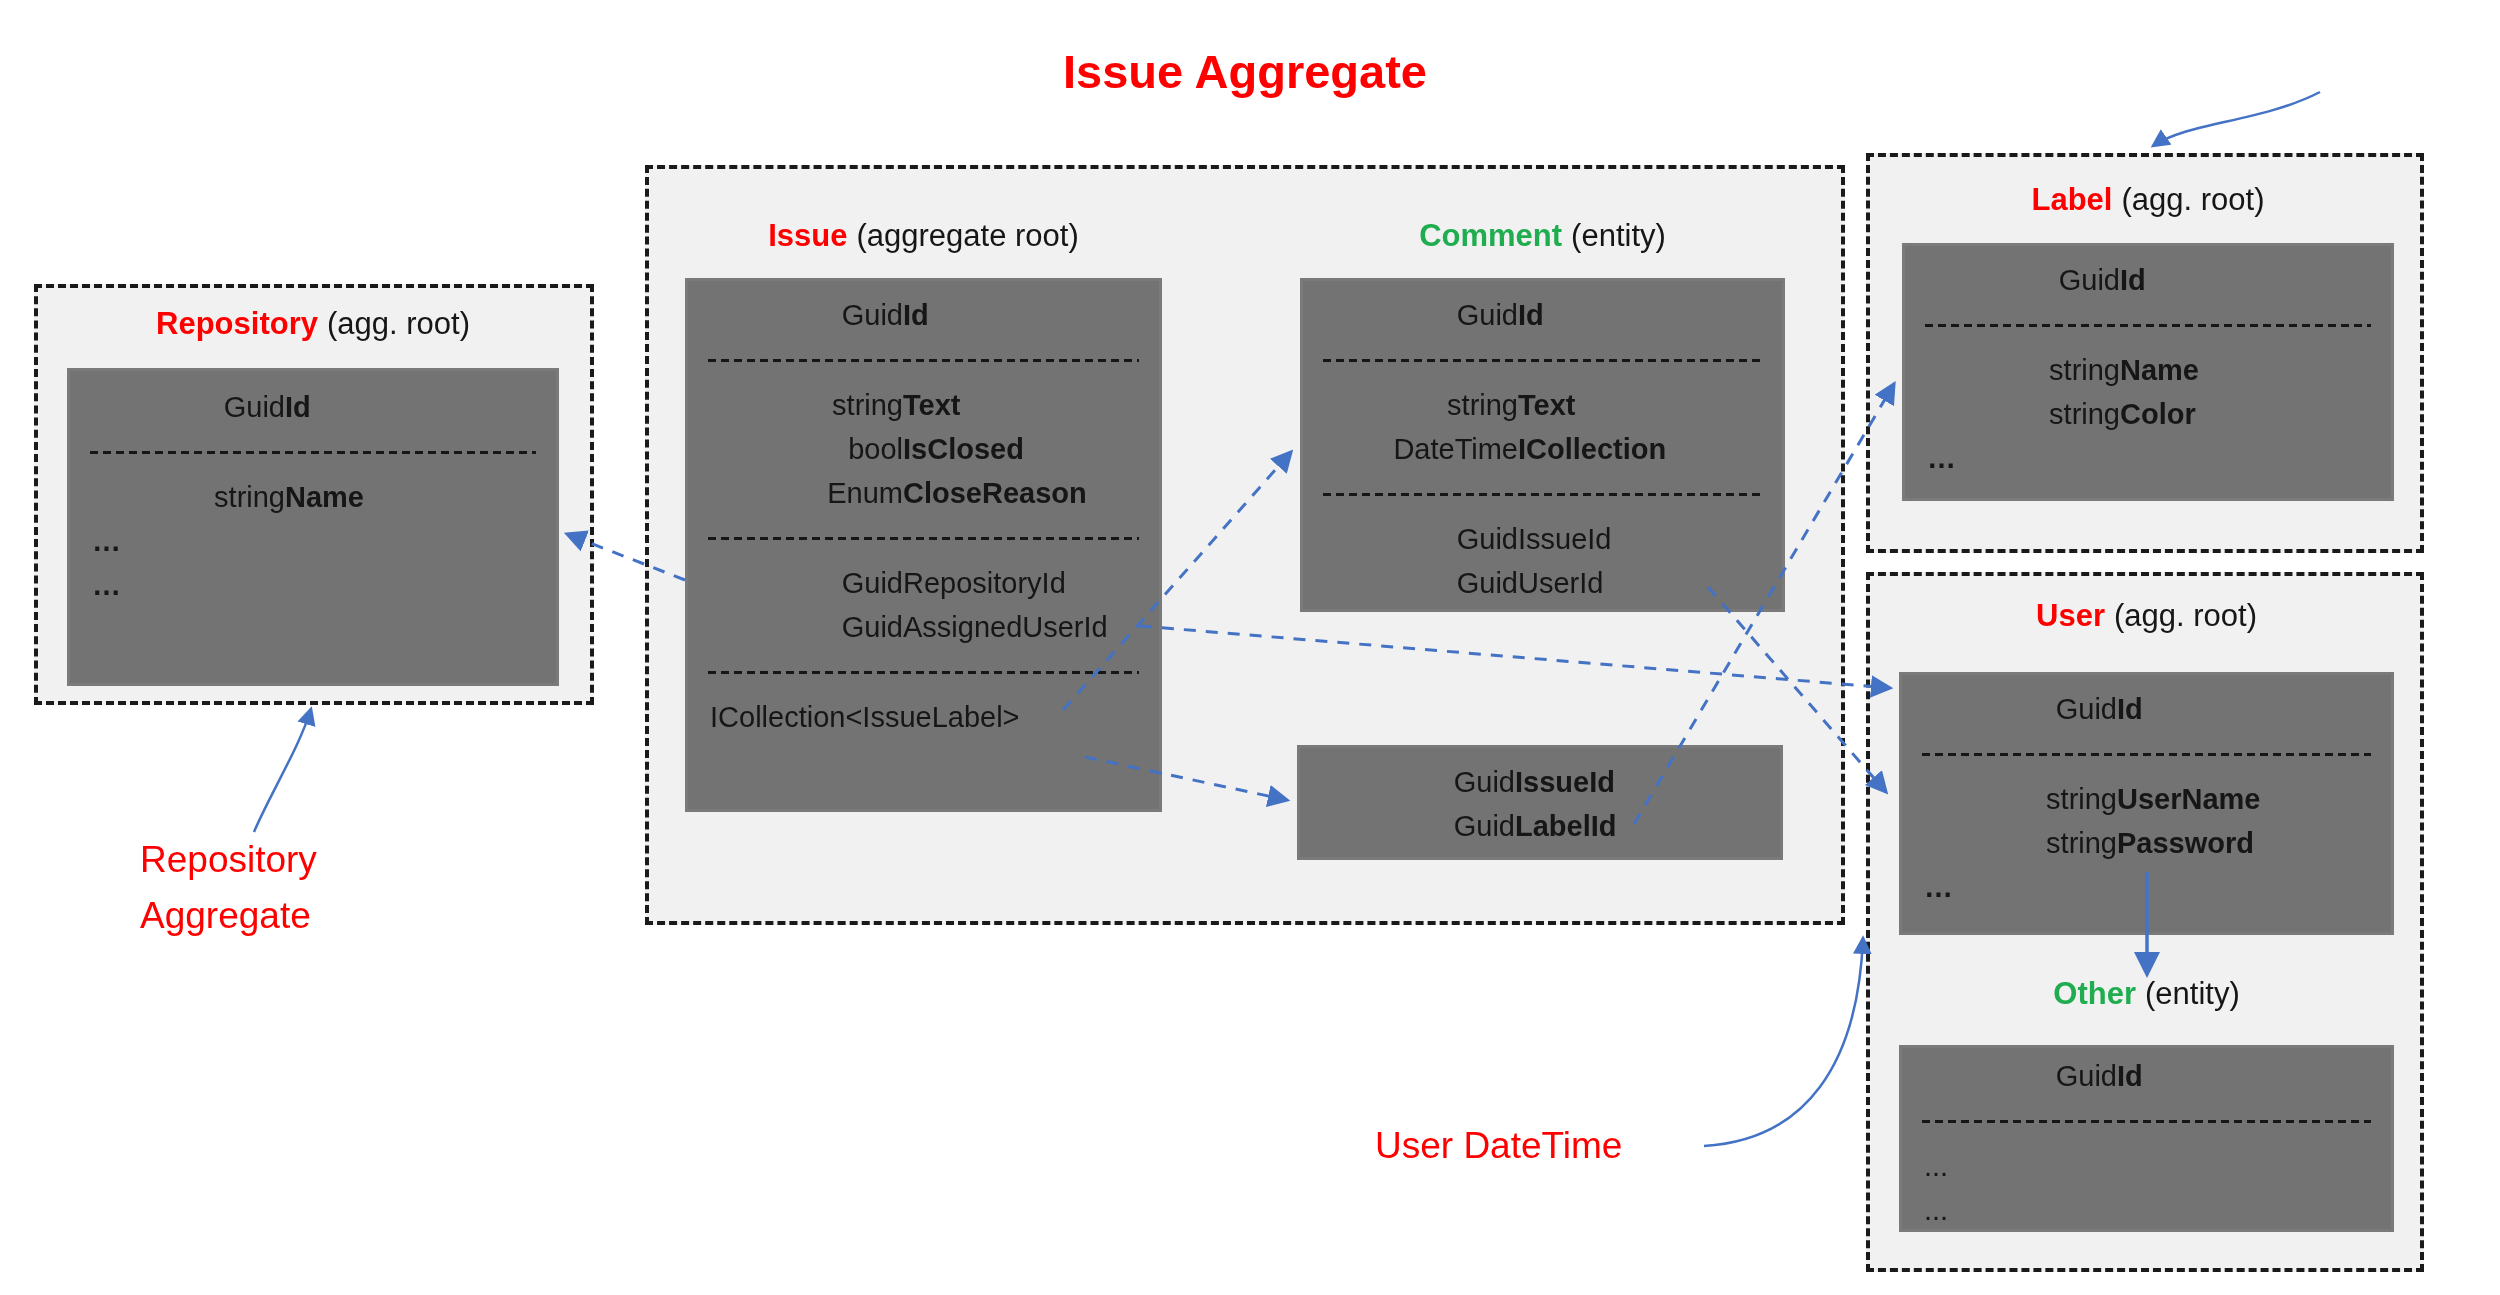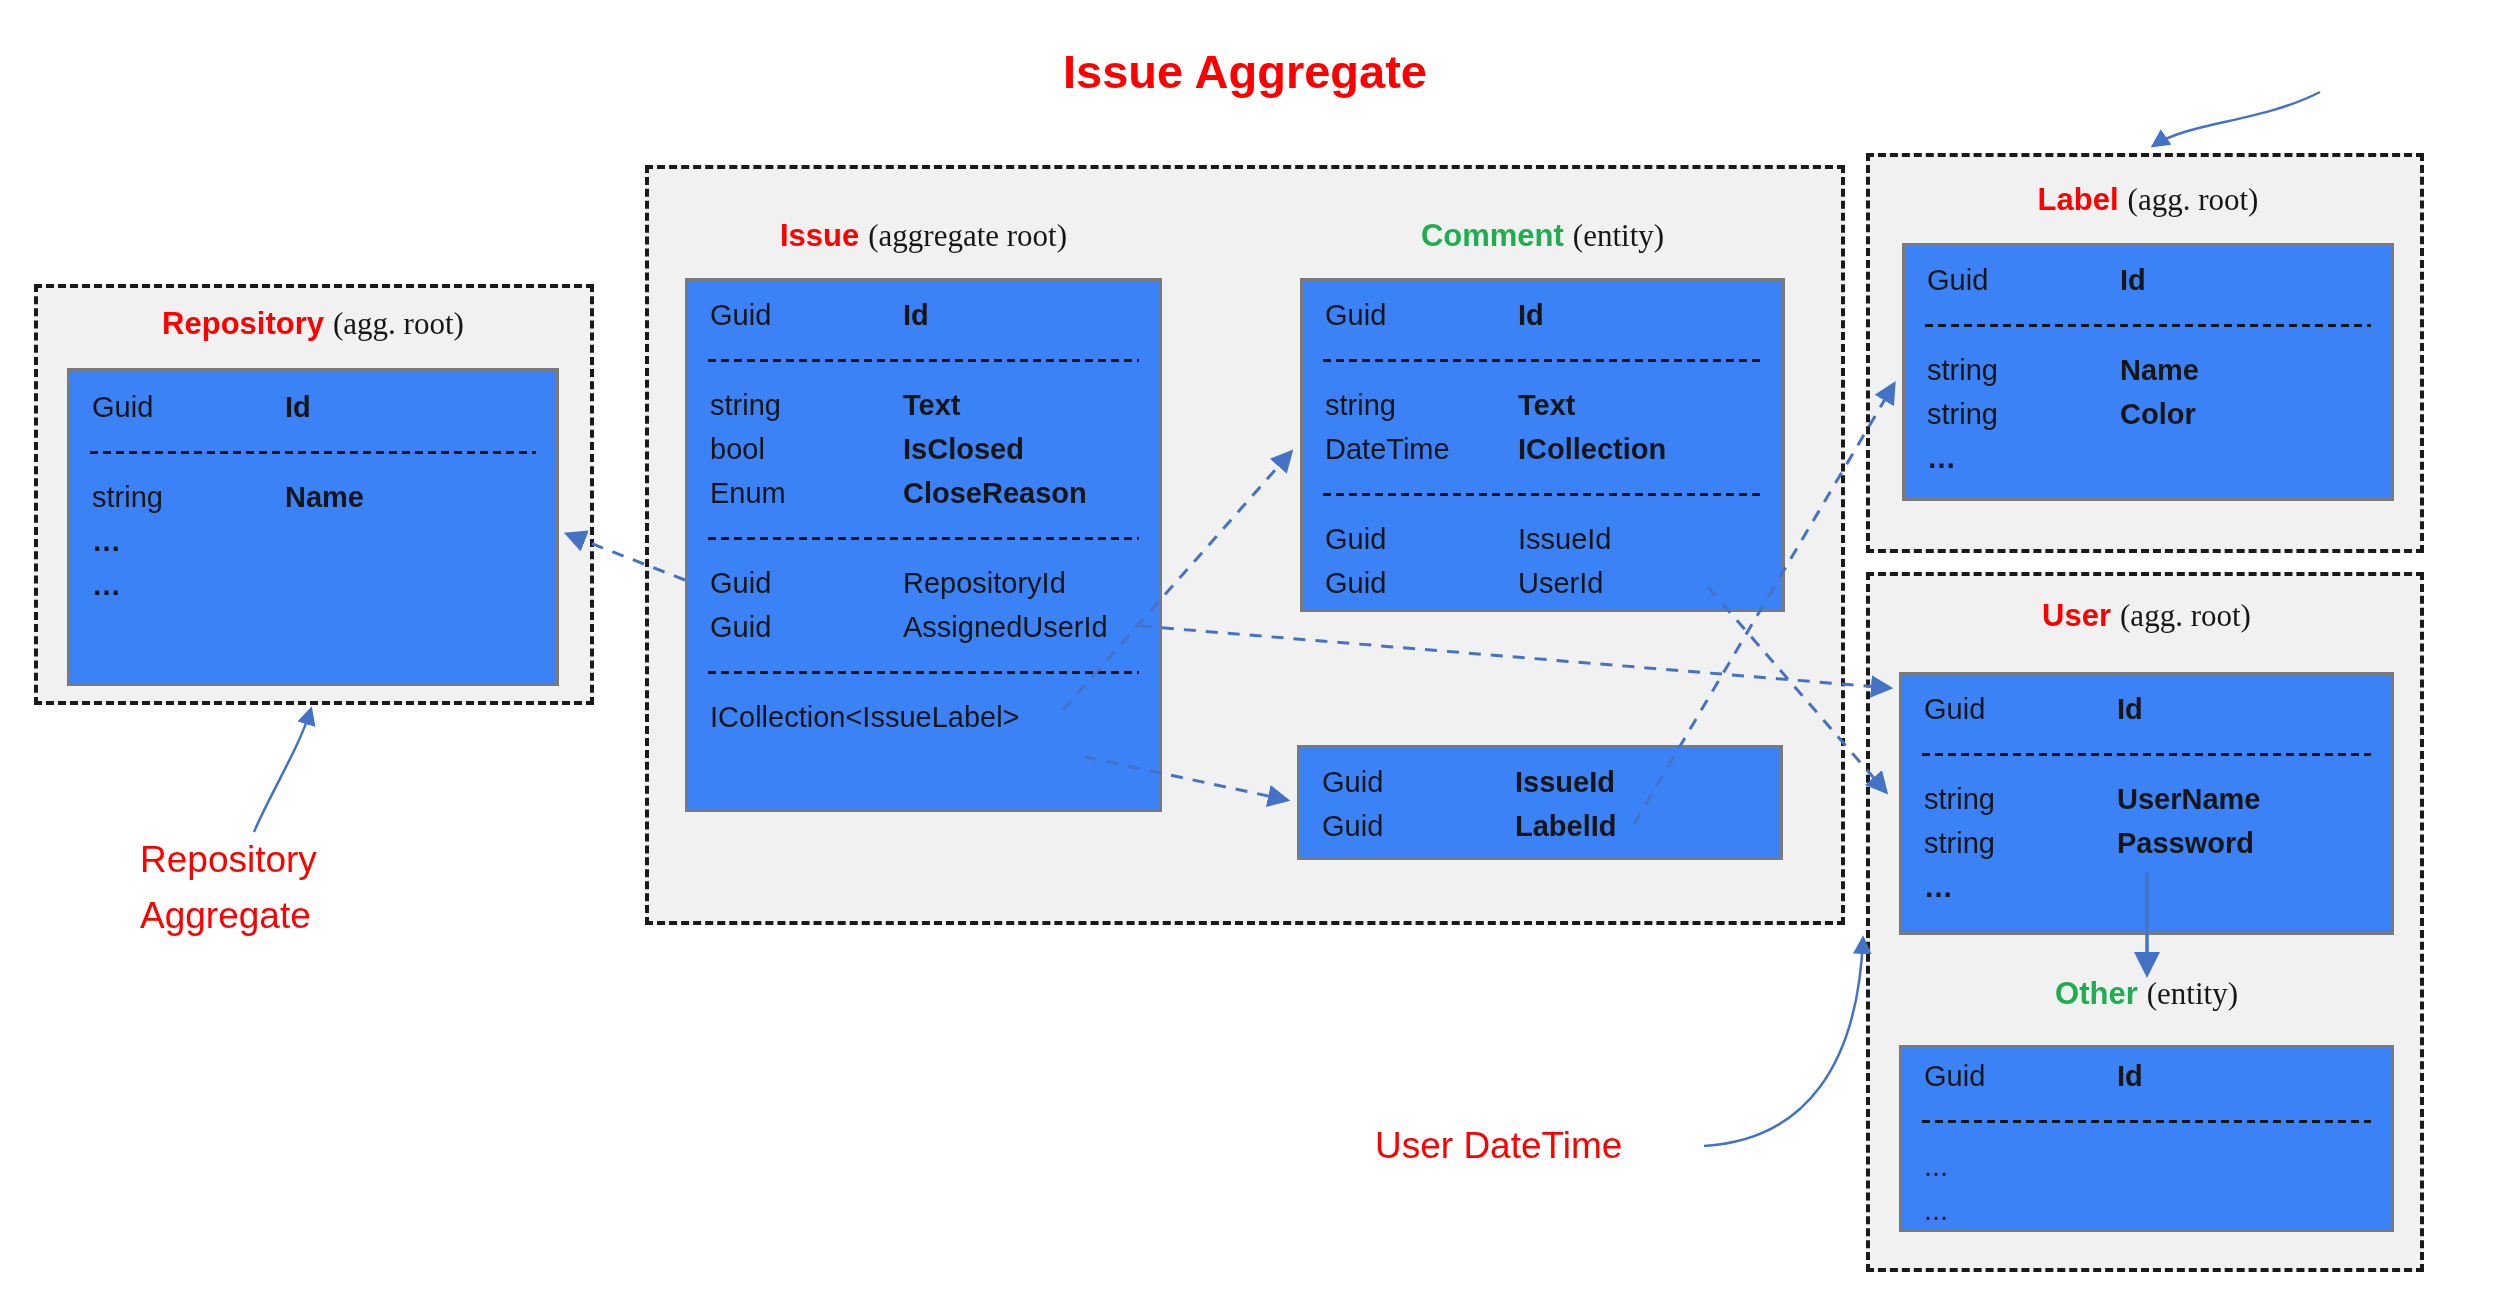--- a/index.html
+++ b/index.html
@@ -3,24 +3,24 @@
 <meta charset="utf-8">
 <style>
   :root{
     --red:#FF0000; --green:#1FAD50; --cyan:#29ABE3; --arrow:#4472C4;
     --fill:#F1F1F1; --dark:#1A1A1A; --boxborder:#7A7A7A; --text:#161616;
   }
   html,body{margin:0;padding:0;background:#FFFFFF;}
   #canvas{position:relative;width:2500px;height:1295px;background:#FFFFFF;overflow:hidden;
           font-family:"Liberation Sans",sans-serif;color:var(--text);}
   .agg{position:absolute;background:var(--fill);border:4px dashed var(--dark);box-sizing:border-box;}
-  .ebox{position:absolute;background:#3b82f6;border:3px solid var(--boxborder);box-sizing:border-box;}
+  .ebox{position:absolute;background:#737373;border:3px solid var(--boxborder);box-sizing:border-box;text-align:right;}
   .etitle{position:absolute;text-align:center;font-size:31px;white-space:nowrap;color:var(--text);}
   .ename{font-weight:700;}
-  .suffix{margin-left:9px;font-family:Liberation Serif, serif;}
+  .suffix{margin-left:9px;}
   .red{color:var(--red);} .green{color:var(--green);} .cyan{color:var(--cyan);}
   .row{height:44px;display:flex;align-items:center;padding-left:22px;font-size:29px;}
   .row .t{width:193px;flex:none;}
   .b{font-weight:700;}
   .sep{height:46px;display:flex;align-items:center;padding:0 20px;}
   .sep i{display:block;width:100%;height:3px;
          background:repeating-linear-gradient(90deg,var(--text) 0 8px,transparent 8px 13px);}
   .main-title{position:absolute;color:var(--red);font-weight:700;font-size:47px;text-align:center;white-space:nowrap;}
   .free-label{position:absolute;color:var(--red);font-size:37px;white-space:nowrap;line-height:56px;}
   svg.overlay{position:absolute;left:0;top:0;width:2500px;height:1295px;pointer-events:none;}

